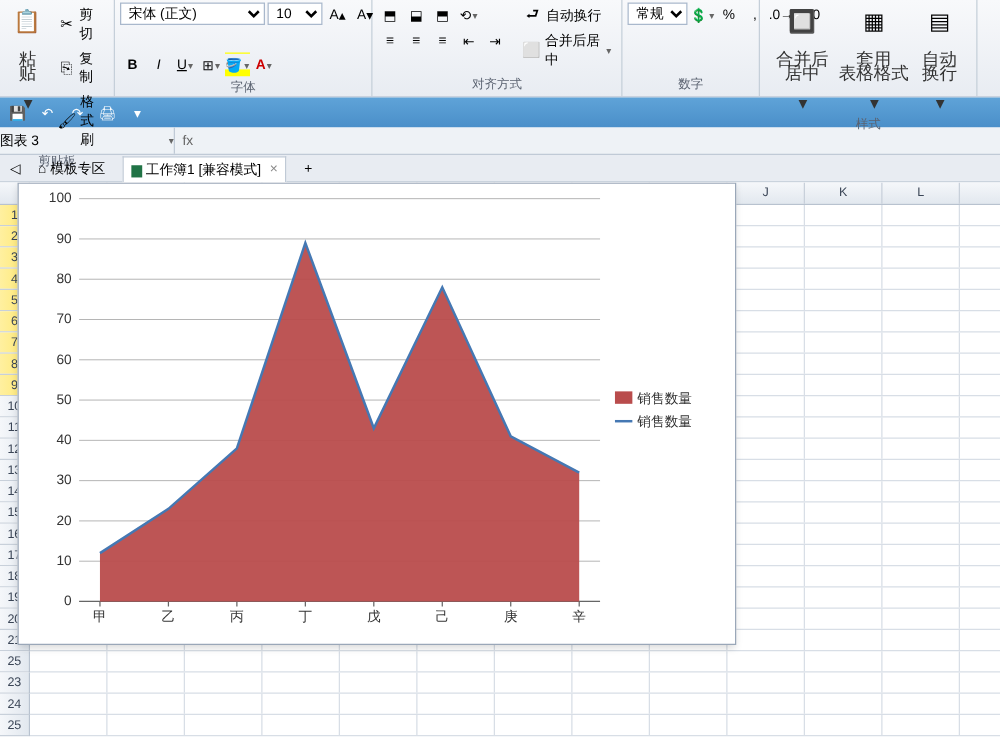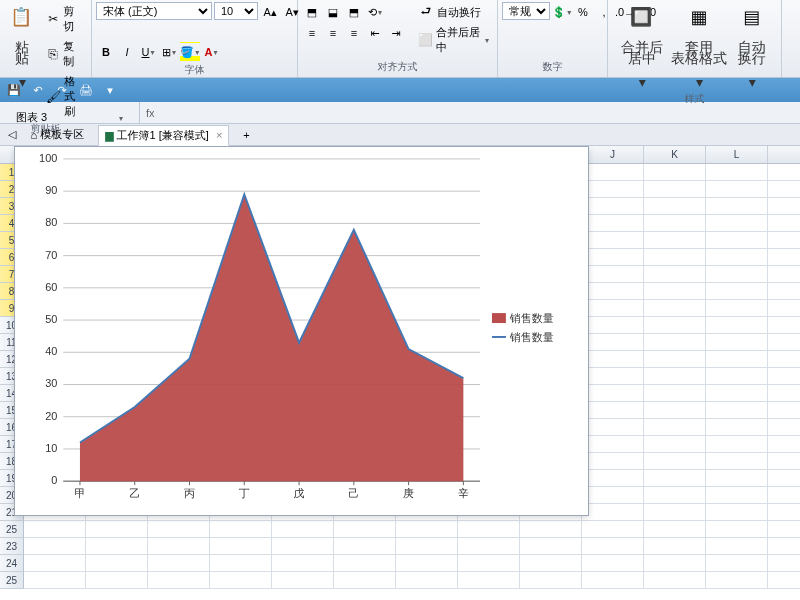--- a/index.html
+++ b/index.html
@@ -14,21 +14,21 @@
 .btn-lg span{font-size:14px;color:#333;margin-top:13px;text-align:center;line-height:11px}
 .ico{width:16px;height:16px;display:inline-flex;align-items:center;justify-content:center;font-size:12px}
 .ico-lg{width:24px;height:24px;font-size:18px}
 select,input.inp{border:1px solid #a9b8cc;background:#fff;font-size:11px;padding:1px 2px;height:18px}
 .font-row{display:flex;gap:2px;margin-bottom:2px}
 .tb-row{display:flex;gap:1px}
 .tb-btn{width:20px;height:20px;display:flex;align-items:center;justify-content:center;border:1px solid transparent;cursor:pointer}
 .qat{background:linear-gradient(#5fa3d8,#4a8fc9);height:24px;display:flex;align-items:center;padding:0 4px;gap:4px}
 .qat .tb-btn{color:#fff}
 .fbar{background:#eef2f6;border-bottom:1px solid #c0cad6;height:22px;display:flex;align-items:center}
-.namebox{width:140px;border-right:1px solid #c0cad6;padding:0 16px;display:flex;align-items:flex-end;height:100%}
+.namebox{width:140px;border-right:1px solid #c0cad6;padding:0 0;display:flex;align-items:center;height:100%}
 .namebox input{border:none;background:transparent;width:100%}
 .fx{padding:0 6px;color:#666;}
 .formula{flex:1;padding:0 4px;font-family:monospace;font-size:11px}
 .tabs{background:#e8ecf2;border-bottom:1px solid #c0cad6;height:22px;display:flex;align-items:center;padding:0 8px;gap:8px}
 .tab{display:flex;align-items:center;gap:3px;padding:2px 6px;cursor:pointer}
 .tab.active{background:#fff;border:1px solid #c0cad6;border-bottom:1px solid #fff;margin-bottom:-1px}
 .grid-wrap{position:relative;height:454px;overflow:hidden;background:#fff}
 .colhdr{display:flex;position:absolute;top:0;left:0;right:0;height:18px;background:linear-gradient(#f5f7fa,#e2e8ef);border-bottom:1px solid #b8c2cf}
 .colhdr .sel{width:24px;border-right:1px solid #b8c2cf}
 .colhdr .ch{width:62px;text-align:center;border-right:1px solid #c8d0da;color:#3a4556;font-size:10px;line-height:18px}

